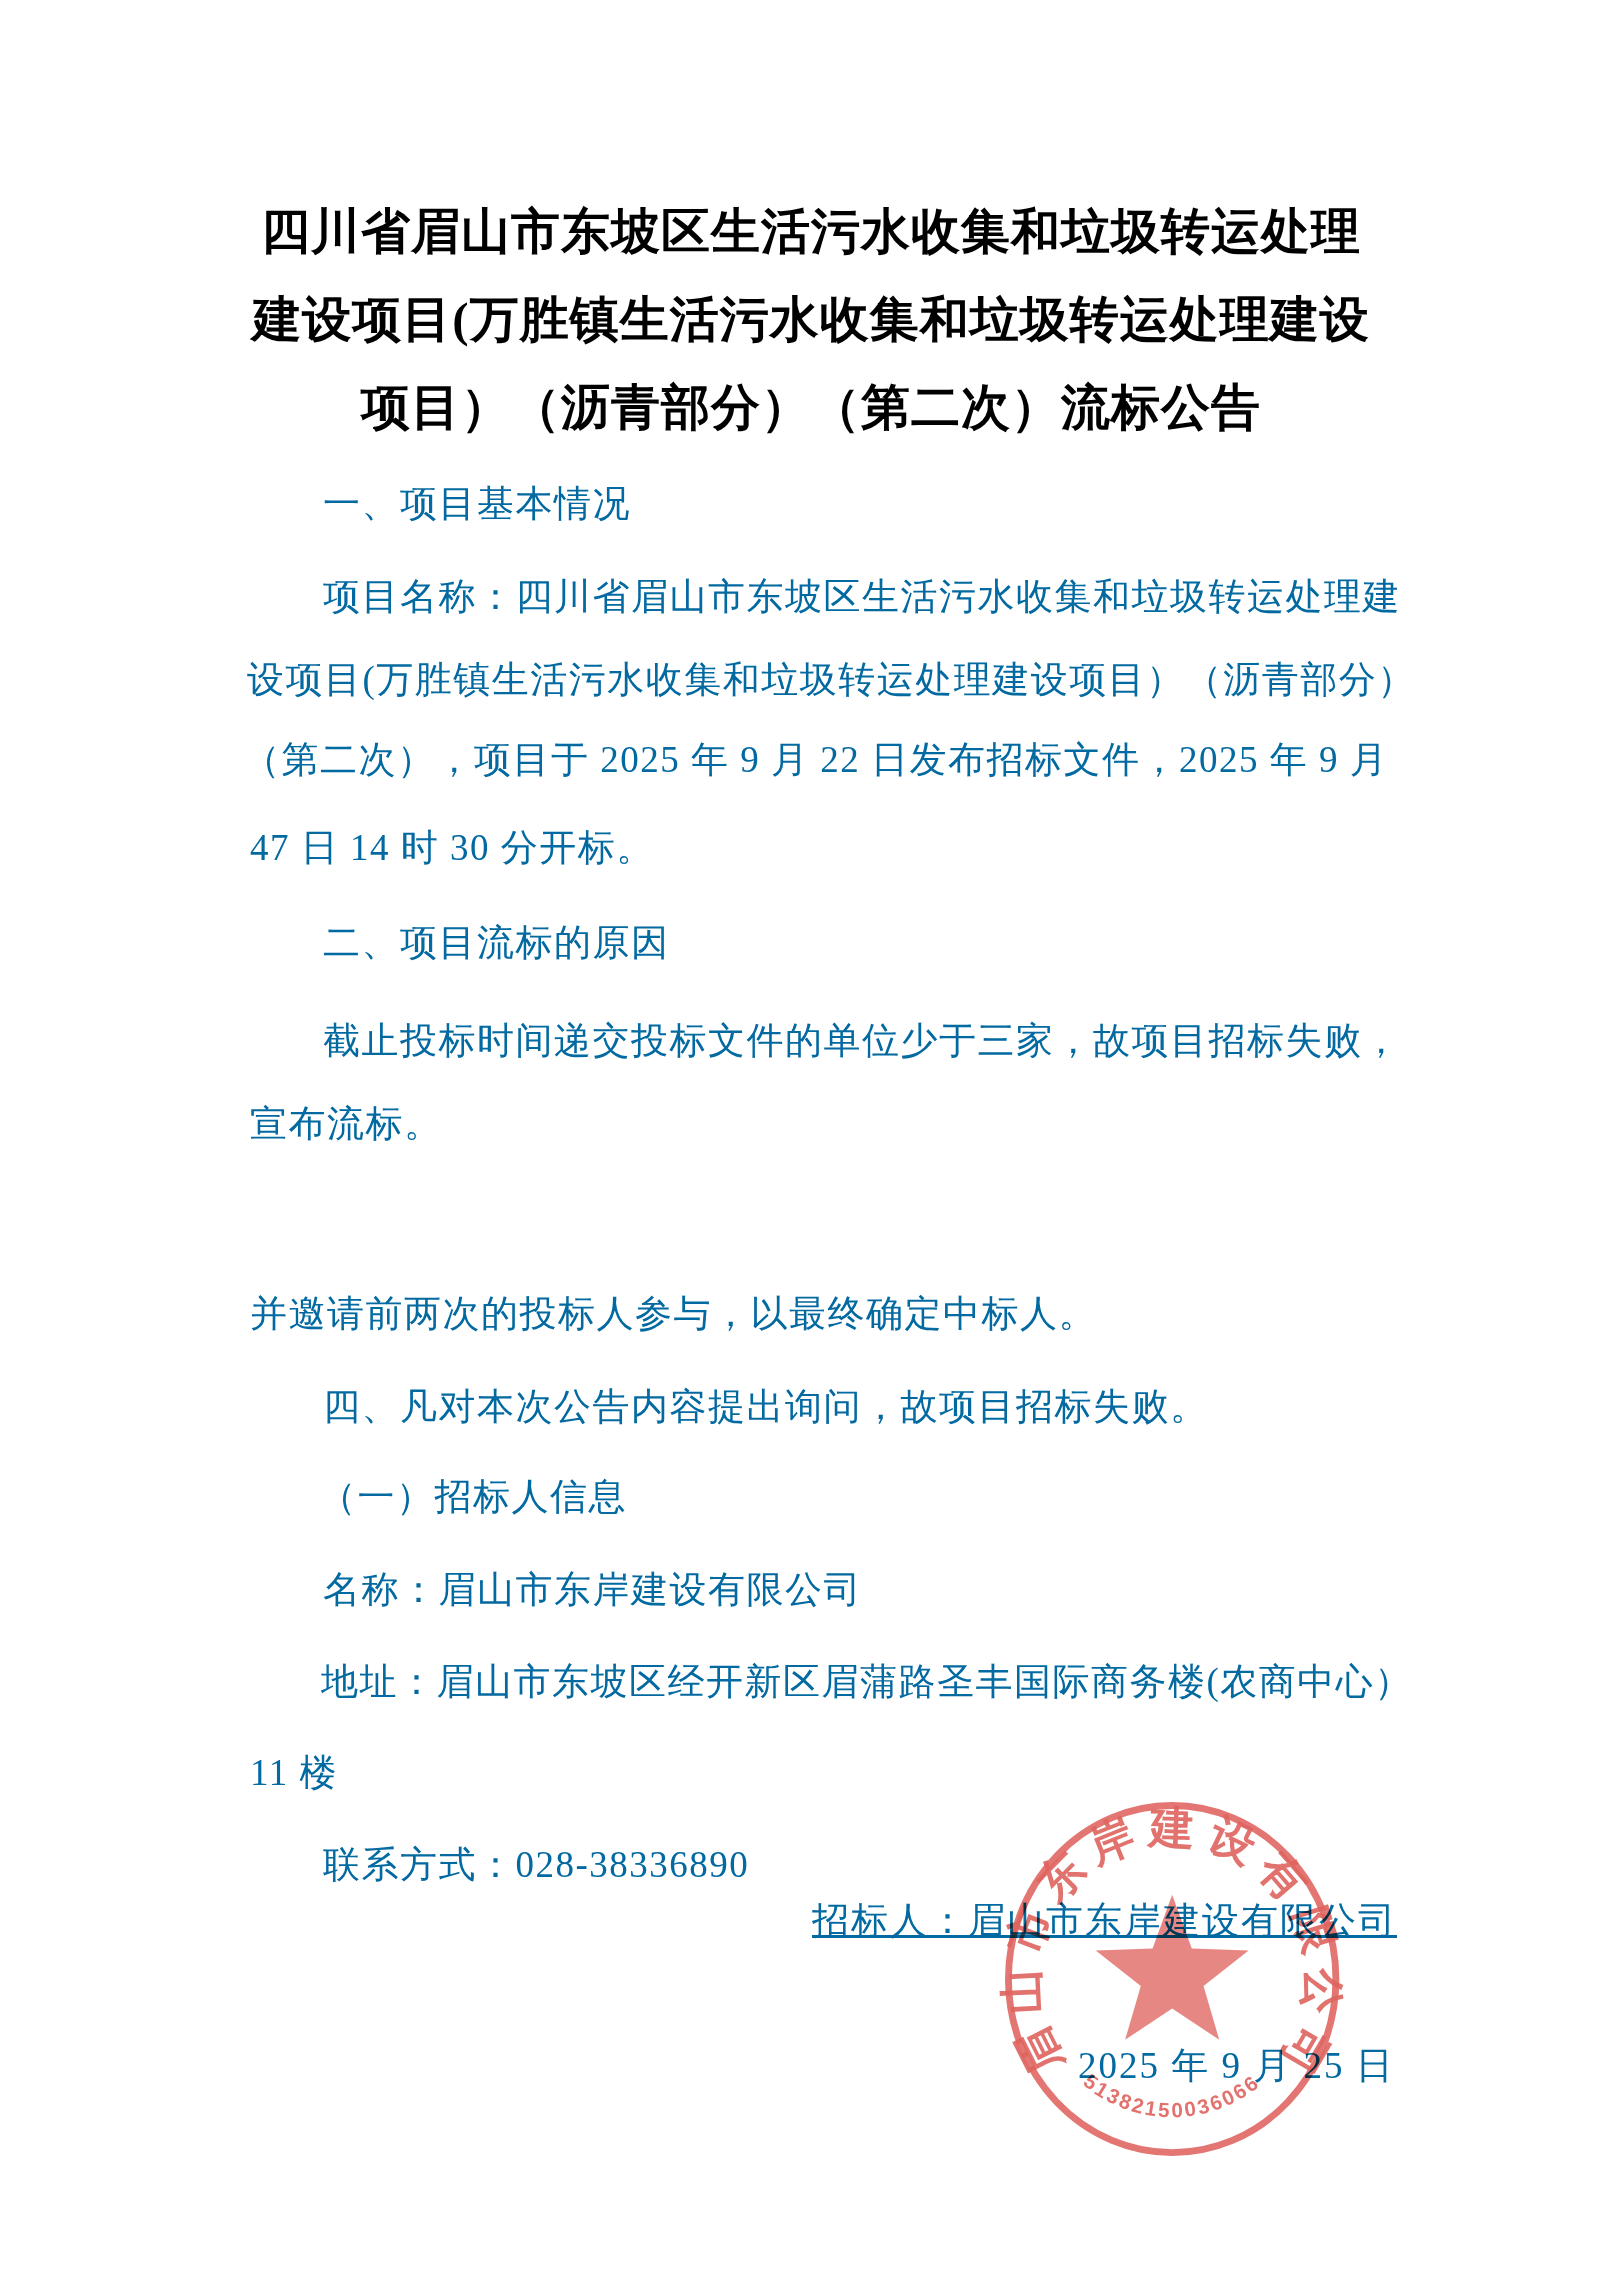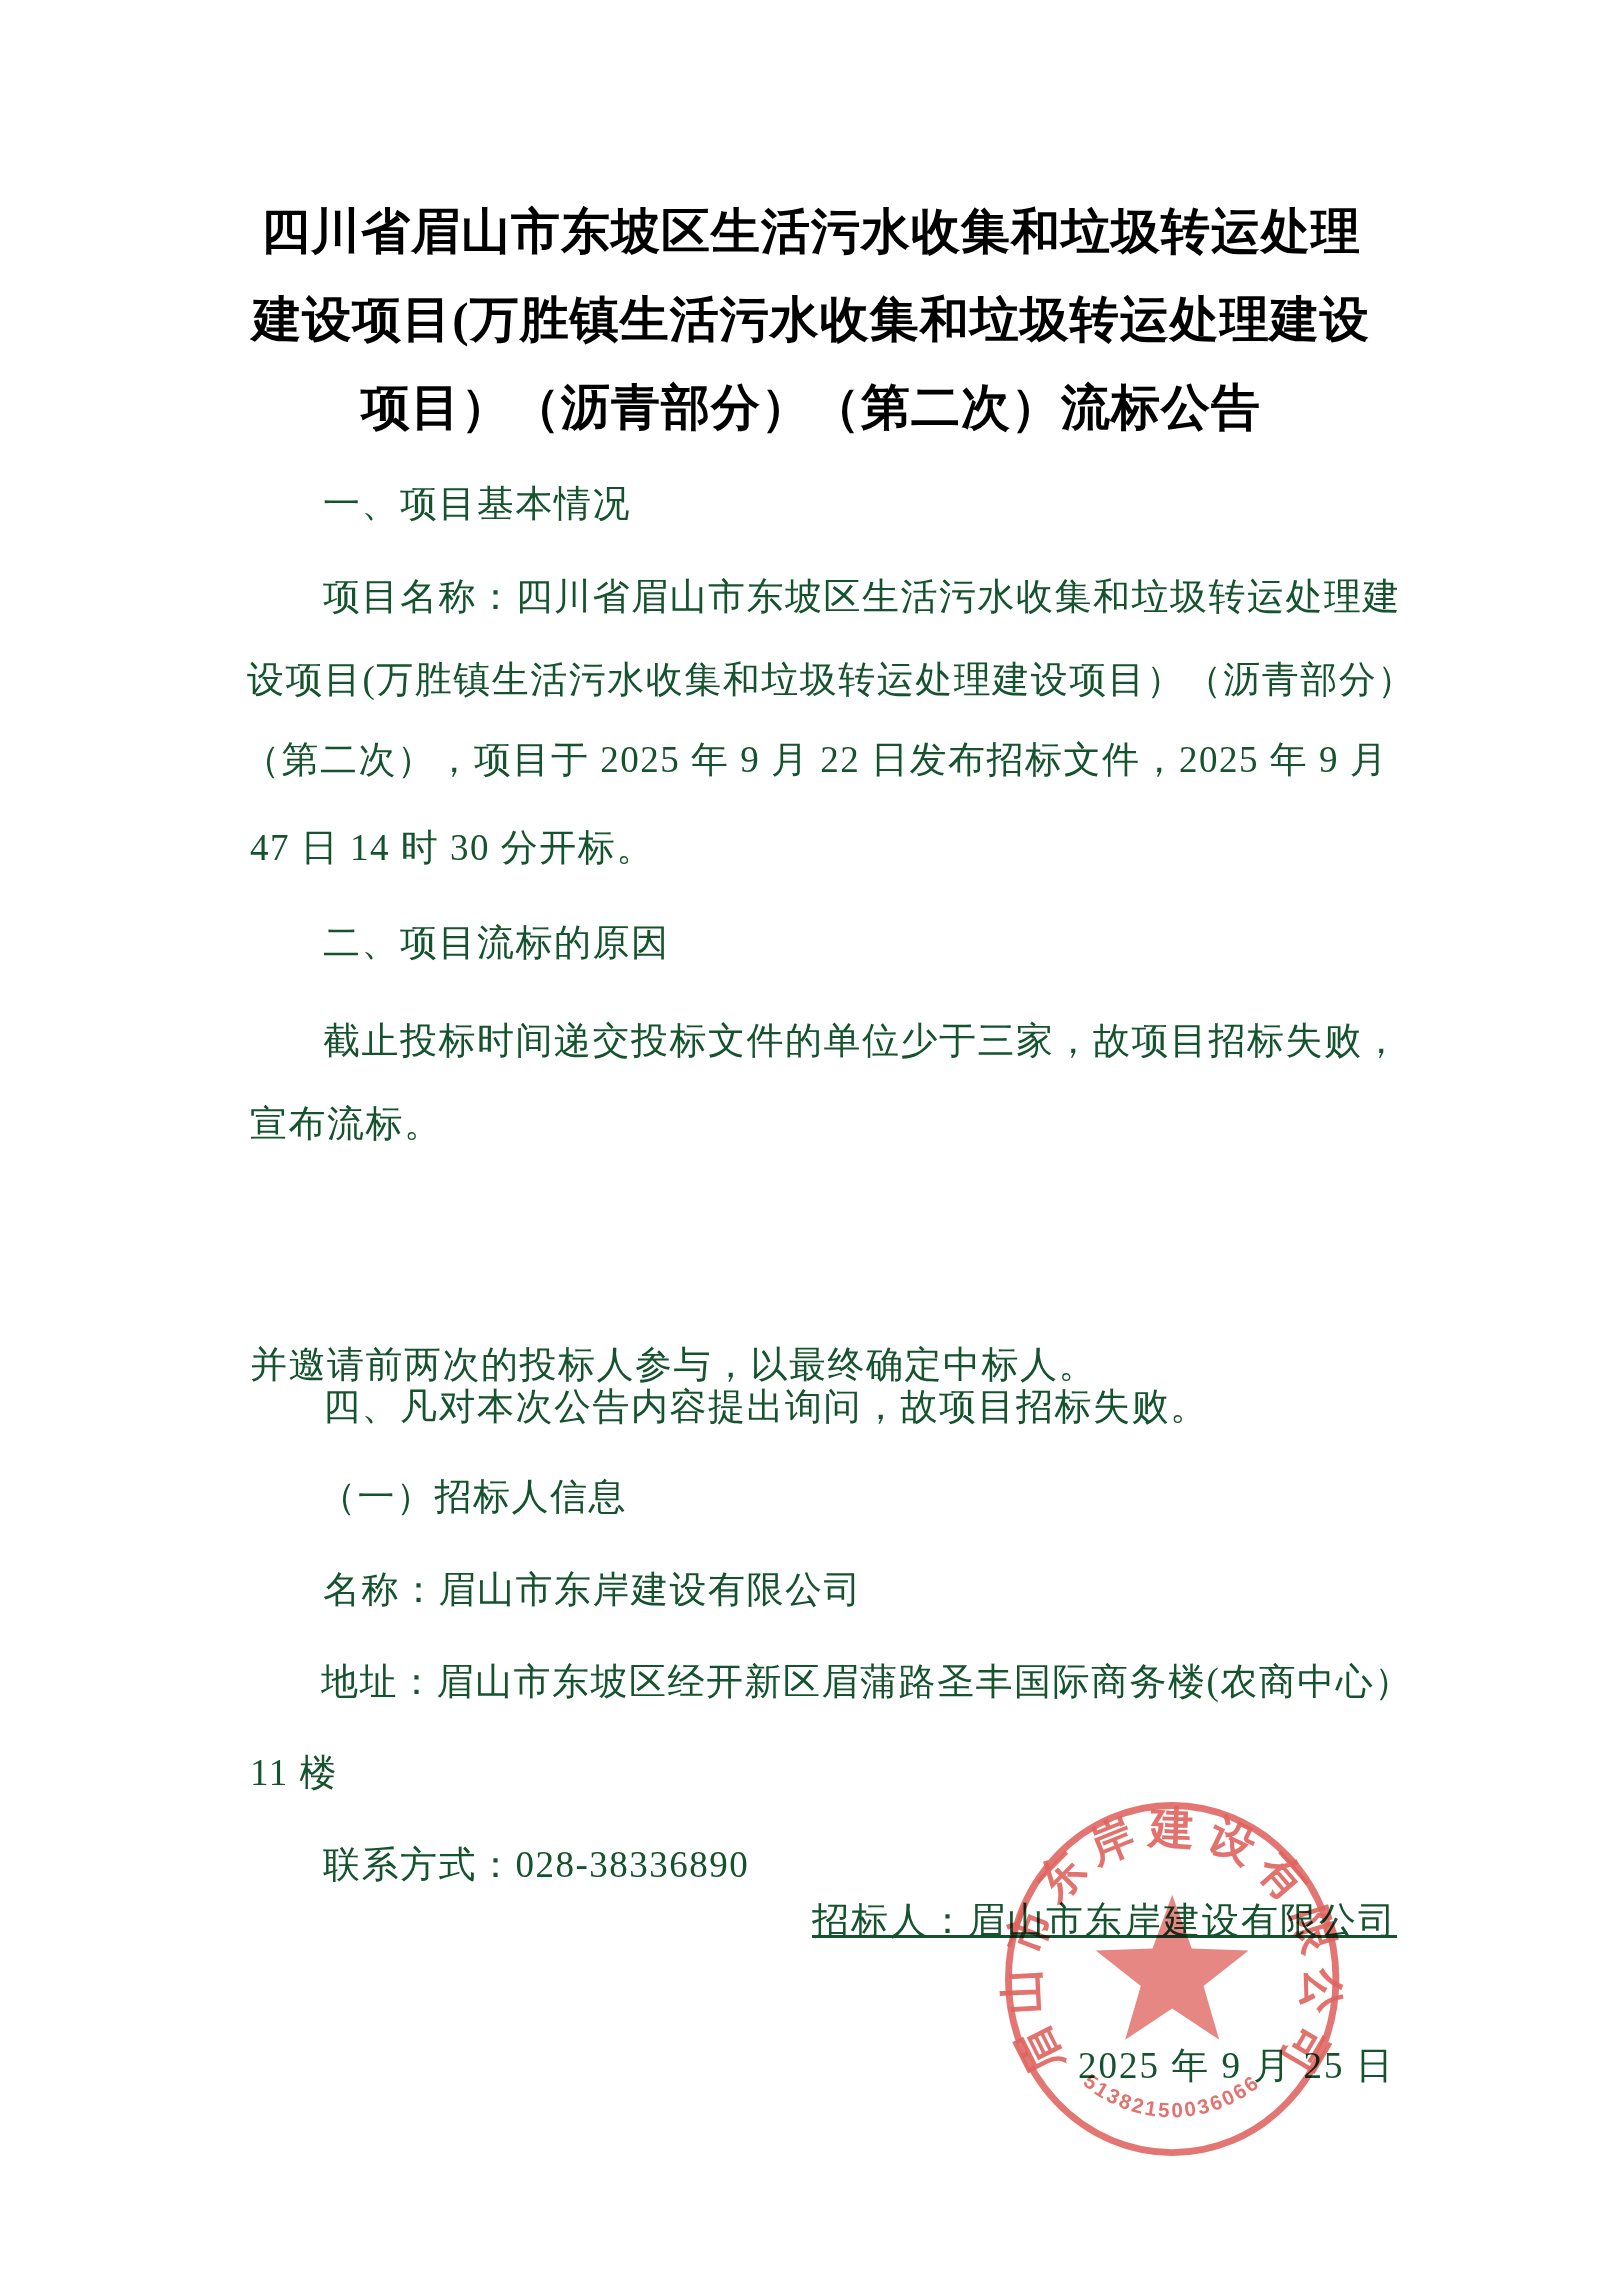--- a/index.html
+++ b/index.html
@@ -11,21 +11,21 @@
     position: relative;
     width: 1621px;
     height: 2294px;
     background: #ffffff;
     overflow: hidden;
     font-family: "Liberation Serif", "DejaVu Serif", serif;
   }
   .t-line {
     position: absolute;
     white-space: nowrap;
-    color: #14532d;
+    color: #0369a1;
     font-family: "Liberation Serif", "DejaVu Serif", serif;
   }
   .title-line {
     font-size: 49px;
     font-weight: 700;
     letter-spacing: 1px;
     color: #000000;
     left: 250px;
     width: 1122px;
     text-align: center;
@@ -59,21 +59,21 @@
   <div class="t-line title-line" style="top:287px;">建设项目(万胜镇生活污水收集和垃圾转运处理建设</div>
 
   <div class="t-line body-line" style="left:323px; top:479px;">一、项目基本情况</div>
   <div class="t-line body-line" style="left:323px; top:572px;">项目名称：四川省眉山市东坡区生活污水收集和垃圾转运处理建</div>
   <div class="t-line body-line" style="left:247px; top:655px;">设项目(万胜镇生活污水收集和垃圾转运处理建设项目）（沥青部分）</div>
   <div class="t-line body-line" style="left:243px; top:735px;">（第二次），项目于 2025 年 9 月 22 日发布招标文件，2025 年 9 月</div>
   <div class="t-line body-line" style="left:250px; top:823px;">47 日 14 时 30 分开标。</div>
   <div class="t-line body-line" style="left:323px; top:918px;">二、项目流标的原因</div>
   <div class="t-line body-line" style="left:323px; top:1016px;">截止投标时间递交投标文件的单位少于三家，故项目招标失败，</div>
   <div class="t-line body-line" style="left:250px; top:1099px;">宣布流标。</div>
-  <div class="t-line body-line" style="left:250px; top:1340px;">并邀请前两次的投标人参与，以最终确定中标人。</div>
+  <div class="t-line body-line" style="left:250px; top:1289px;">并邀请前两次的投标人参与，以最终确定中标人。</div>
   <div class="t-line body-line" style="left:323px; top:1382px;">四、凡对本次公告内容提出询问，故项目招标失败。</div>
   <div class="t-line body-line" style="left:319px; top:1472px;">（一）招标人信息</div>
   <div class="t-line body-line" style="left:323px; top:1565px;">名称：眉山市东岸建设有限公司</div>
   <div class="t-line body-line" style="left:321px; top:1657px;">地址：眉山市东坡区经开新区眉蒲路圣丰国际商务楼(农商中心）</div>
   <div class="t-line body-line" style="left:250px; top:1748px;">11 楼</div>
   <div class="t-line body-line" style="left:323px; top:1840px;">联系方式：028-38336890</div>
 
   <div class="t-line sig-line" style="left:812px; top:1896px;text-decoration:underline;">招标人：眉山市东岸建设有限公司</div>
   <div class="t-line sig-line" style="left:1078px; top:2041px;">2025 年 9 月 25 日</div>
 

